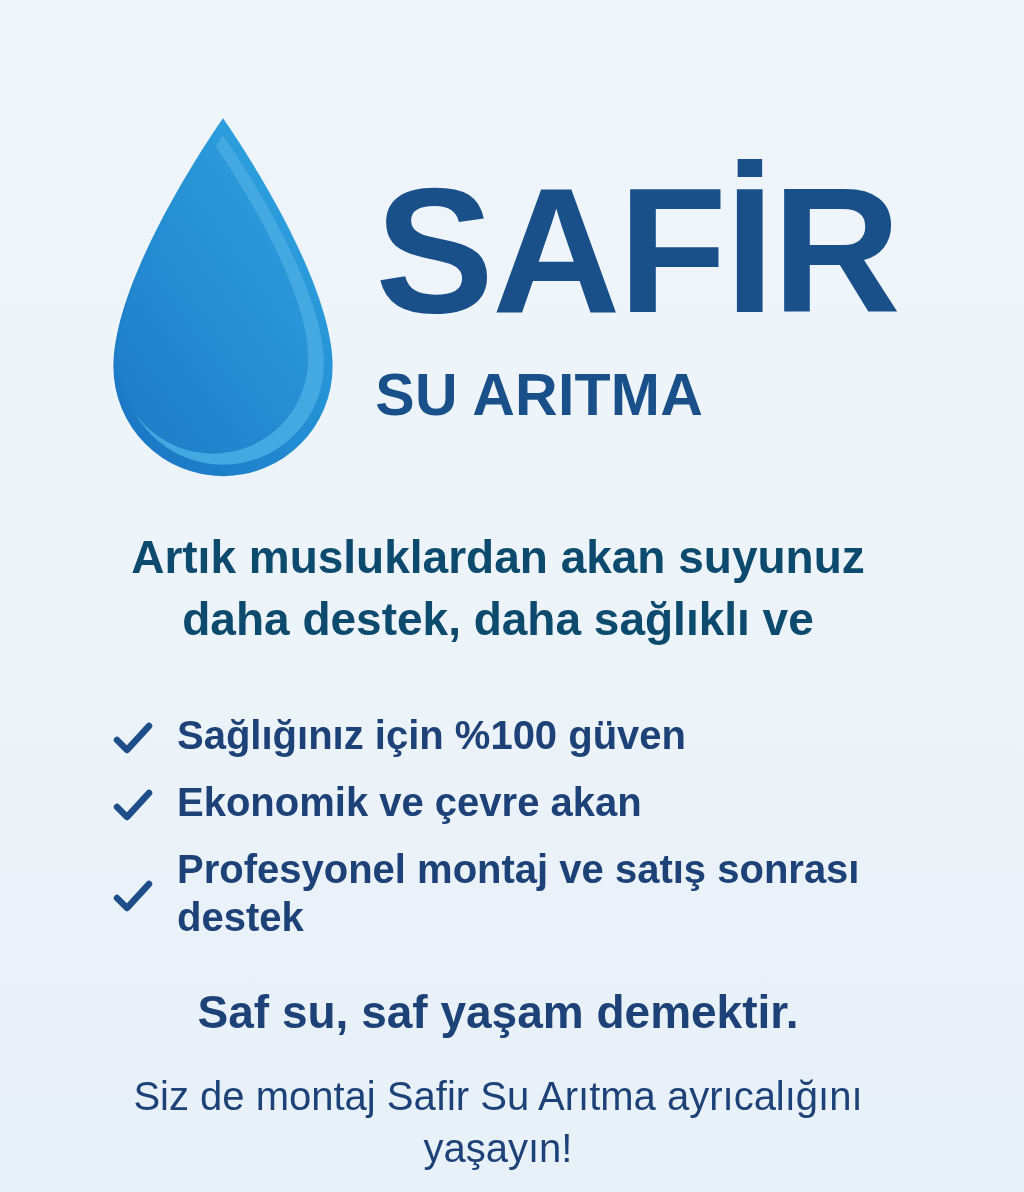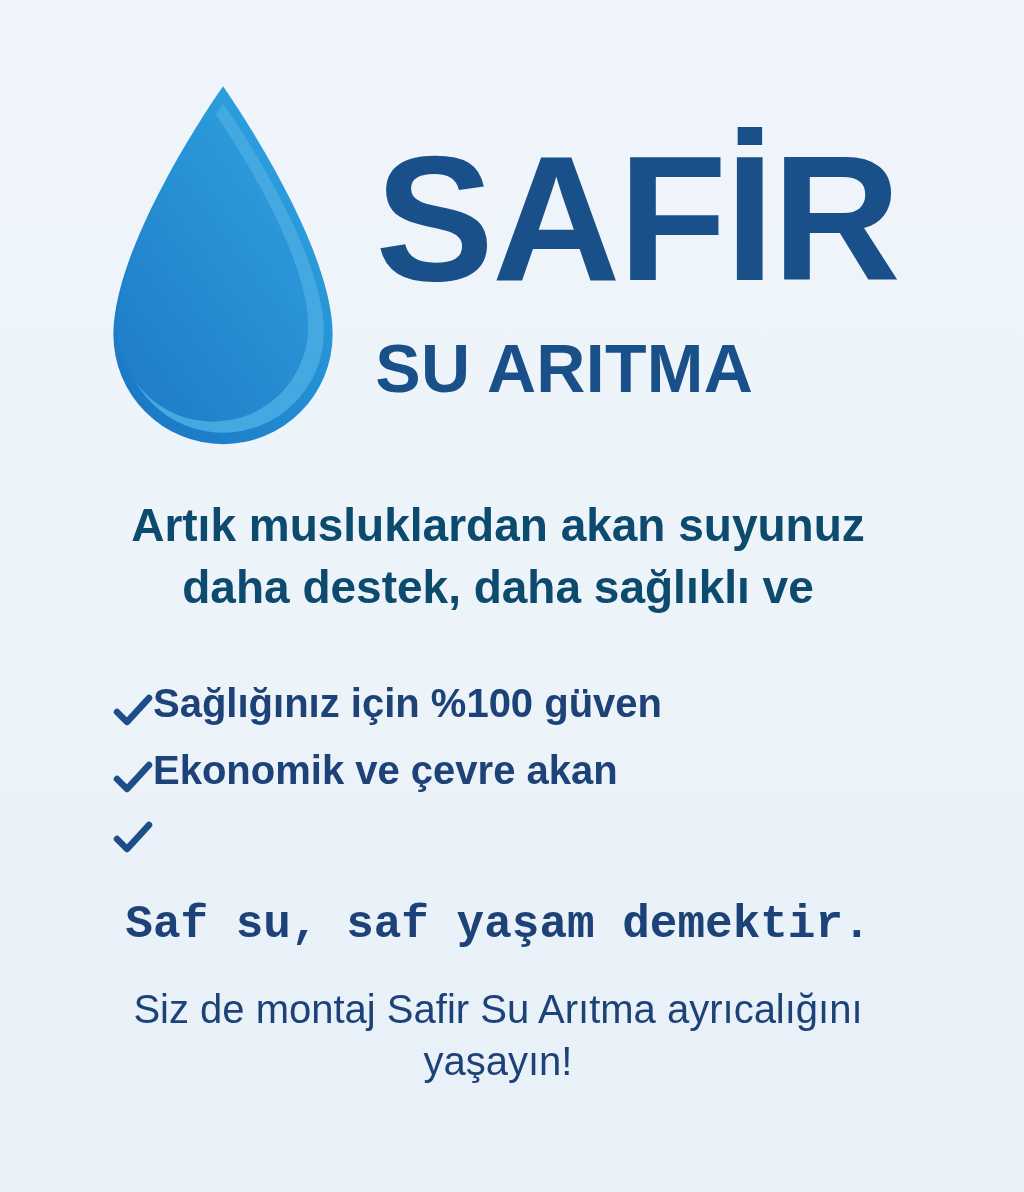--- a/index.html
+++ b/index.html
@@ -7,21 +7,21 @@
     width: 1024px;
     height: 1192px;
     font-family: "Liberation Sans", sans-serif;
     background: linear-gradient(180deg, #eff5fb 0%, #ecf3f9 55%, #e8f0f8 100%);
     overflow: hidden;
   }
   .poster {
     width: 996px;
     height: 1192px;
     box-sizing: border-box;
-    padding-top: 80px;
+    padding-top: 112px;
     display: flex;
     flex-direction: column;
     align-items: center;
   }
   
   .logo-row {
     display: flex;
     align-items: flex-start;
     gap: 26px;
   }
@@ -34,21 +34,21 @@
   .brand {
     font-size: 178px;
     line-height: 1;
     font-weight: 700;
     letter-spacing: -0.012em;
     color: #1a5089;
     white-space: nowrap;
   }
   .brand-sub {
     margin-top: 26px;
-    font-size: 68px;
+    font-size: 59px;
     line-height: 1;
     font-weight: 700;
     letter-spacing: 0.004em;
     color: #1a5089;
     white-space: nowrap;
   }
   
   .headline {
     margin-top: 36px;
     text-align: center;
@@ -62,38 +62,38 @@
     list-style: none;
     margin: 30px 0 0 0;
     padding: 0;
     width: 770px;
     display: flex;
     flex-direction: column;
     gap: 19px;
   }
   .feature {
     display: flex;
-    align-items: flex-end;
+    align-items: center;
+    gap: 24px;
   }
   .check-icon { flex: 0 0 auto; margin-top: 7px; display: block; }
   .feature-text {
     font-size: 40px;
     line-height: 48px;
     font-weight: 600;
     color: #1d4278;
   }
   
   .tagline {
     margin: 44px 0 0 0;
     font-size: 46px;
     line-height: 1.2;
     font-weight: 700;
     color: #1d4278;
     text-align: center;
-    font-family: Liberation Mono, monospace;
   }
   .cta {
     margin: 30px 0 0 0;
     font-size: 40px;
     line-height: 52px;
     font-weight: 500;
     color: #1d4278;
     text-align: center;
   }
 </style>
@@ -149,20 +149,24 @@
       </svg>
       <div class="feature-text">
         <div>Ekonomik ve çevre akan</div>
         <div></div>
       </div>
     </li>
     <li class="feature">
       <svg class="check-icon" viewBox="0 0 40 34" width="40" height="34" aria-hidden="true">
         <polyline points="4,19 14,29 36,5" fill="none" stroke="#1d4e8a" stroke-width="6.5" stroke-linecap="round" stroke-linejoin="round"></polyline>
       </svg>
+      <div class="feature-text">
+        <div>Profesyonel montaj ve satış sonrası</div>
+        <div>destek</div>
+      </div>
     </li>
   </ul>
 
   <p class="tagline">Saf su, saf yaşam demektir.</p>
 
   <p class="cta">
     <span style="display:block">Siz de montaj Safir Su Arıtma ayrıcalığını</span>
     <span style="display:block">yaşayın!</span>
   </p>
 

